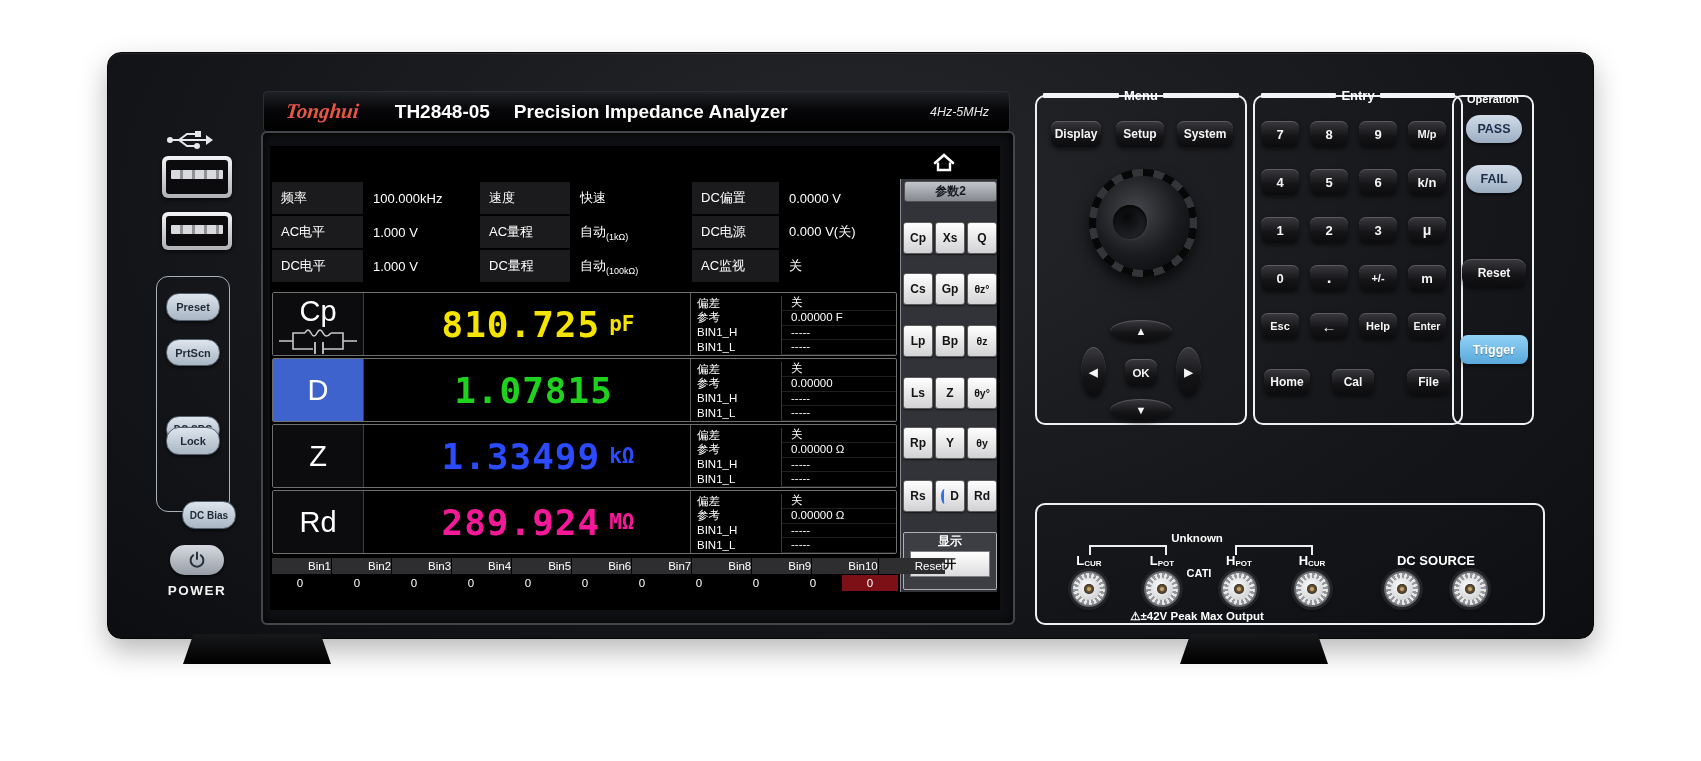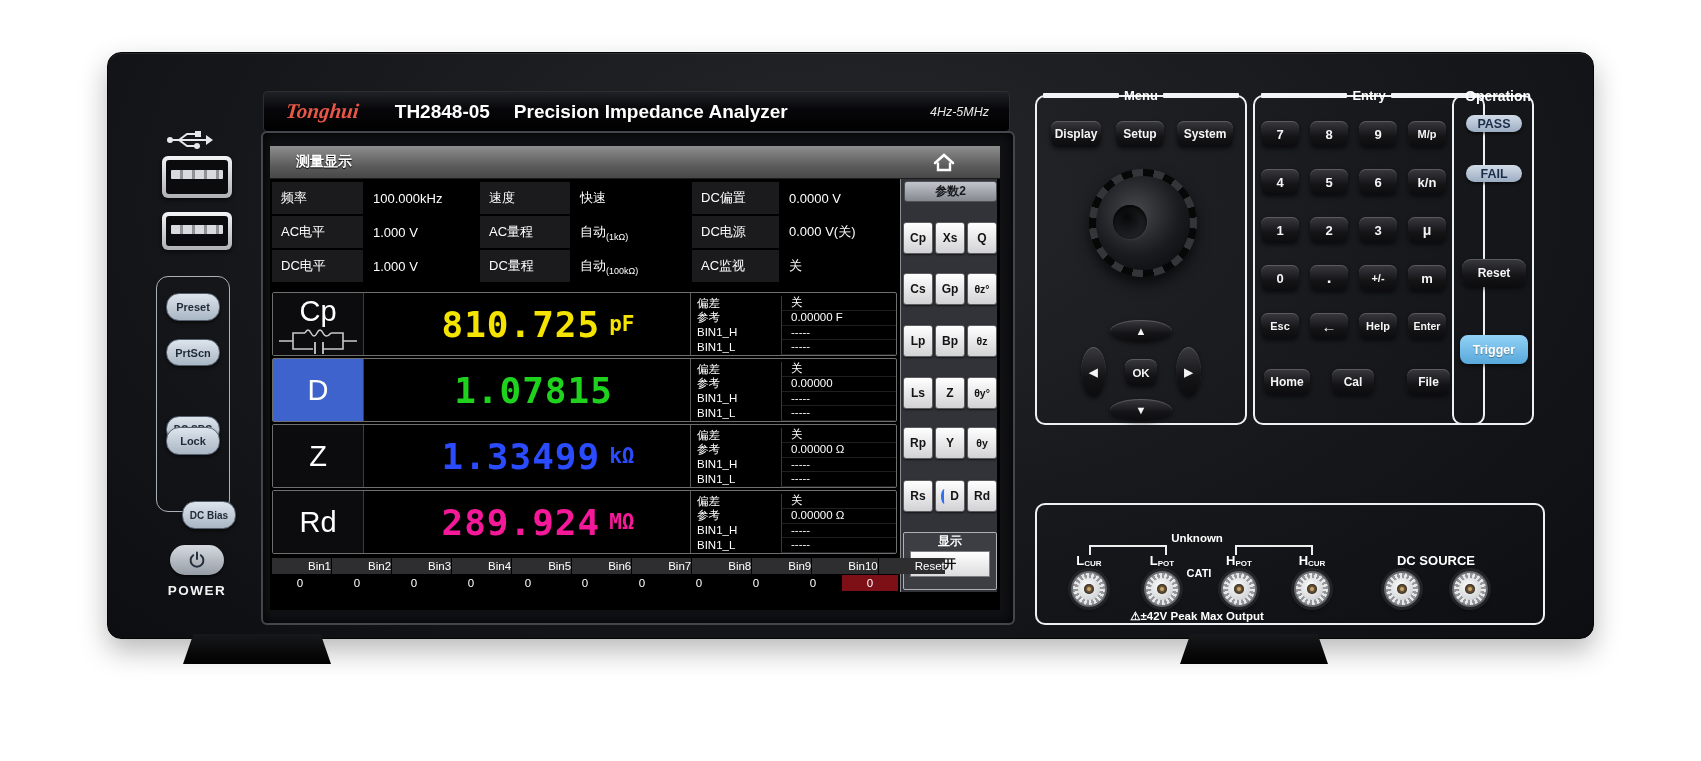--- a/index.html
+++ b/index.html
@@ -100,40 +100,40 @@
              background:linear-gradient(180deg,#dcdcdc,#b4b4b4);display:flex;align-items:center;
              justify-content:flex-end;gap:6px;padding-right:6px;box-sizing:border-box;}
   .stbox{border:1px solid #555;background:#e6e6e6;height:13px;display:flex;align-items:center;
          padding:0 4px;font-size:10.5px;color:#111;}
   .sttime{font-size:11px;color:#111;margin-left:4px;}
   
   .hw-panel{position:absolute;border:2px solid #eef1f4;border-radius:10px;box-sizing:border-box;padding-left:36px;}
   .hw-title{position:absolute;top:-9px;left:6px;right:6px;display:flex;align-items:center;gap:5px;
             color:#fff;font-weight:bold;font-size:13px;}
   .hw-title .bar{flex:1;height:5px;background:#f2f4f6;border-radius:1px;}
-  .hw-title.small{font-size:14px;}
+  .hw-title.small{font-size:11px;flex-direction:column;}
   .key{position:absolute;background:linear-gradient(180deg,#3a3a3e,#141417 60%,#0c0c0e);border-radius:7px;
        color:#f5f5f5;font-weight:bold;font-size:13px;display:flex;align-items:center;justify-content:center;
        box-shadow:0 2px 4px rgba(0,0,0,.55), inset 0 1px 0 rgba(255,255,255,.18);cursor:pointer;}
   .key.sm{font-size:12px;}
   .knob{position:absolute;left:52px;top:72px;width:108px;height:108px;border-radius:50%;
         background:repeating-conic-gradient(#070708 0deg 12deg,#343539 12deg 24deg);
         box-shadow:0 7px 14px rgba(0,0,0,.65);cursor:grab;}
   .knob-in{position:absolute;inset:7px;border-radius:50%;
            background:radial-gradient(circle at 42% 38%, #47484d, #1a1b1e 55%, #08090b 95%);}
   .knob-dimple{position:absolute;left:24px;top:36px;width:34px;height:34px;border-radius:50%;
                background:radial-gradient(circle at 40% 35%, #060708, #232428 75%, #2e2f33);
                box-shadow:inset 0 2px 5px #000, 1px 1px 2px rgba(255,255,255,.07);}
   .arrow{font-size:11px;}
   .keygrid{position:absolute;left:6px;top:24px;display:grid;grid-template-columns:repeat(4,38px);
            column-gap:11px;row-gap:22px;}
   .gkey{position:relative;width:38px;height:26px;background:linear-gradient(180deg,#3a3a3e,#141417 60%,#0c0c0e);
         border-radius:7px;color:#f5f5f5;font-weight:bold;font-size:13px;display:flex;align-items:center;
         justify-content:center;box-shadow:0 2px 4px rgba(0,0,0,.55), inset 0 1px 0 rgba(255,255,255,.18);cursor:pointer;}
-  .oval{position:absolute;width:56px;height:17px;border-radius:14px;
+  .oval{position:absolute;width:56px;height:28px;border-radius:14px;
         background:linear-gradient(180deg,#d2dce8,#9cadc2);color:#1c2e49;font-weight:bold;font-size:12.5px;
         display:flex;align-items:center;justify-content:center;box-shadow:0 2px 3px rgba(0,0,0,.55);cursor:pointer;text-align:right;}
   .trigger{position:absolute;background:linear-gradient(180deg,#92d2f6,#58a8db);border-radius:8px;color:#fff;
            font-weight:bold;font-size:12.5px;display:flex;align-items:center;justify-content:center;
            box-shadow:0 2px 4px rgba(0,0,0,.55);text-shadow:0 1px 1px rgba(0,0,0,.35);cursor:pointer;}
   
   .term{position:absolute;top:48px;width:46px;text-align:center;color:#fff;font-weight:bold;font-size:13px;}
   .tsub{font-size:8px;vertical-align:-1px;}
   .bkt{position:absolute;top:40px;height:8px;border-left:2px solid #eee;border-top:2px solid #eee;
        border-right:2px solid #eee;}
@@ -194,23 +194,20 @@
 
   <div class="titlebar">
     <span class="brand">Tonghui</span>
     <span class="model">TH2848-05</span>
     <span class="maintitle">Precision Impedance Analyzer</span>
     <span class="freqrange">4Hz-5MHz</span>
   </div>
 
   <div class="bezel"></div>
   <div class="screen">
-    <div class="shead">
-      <span class="shead-title">测量显示</span>
-    </div>
     <svg class="home" viewBox="0 0 22 19">
       <path d="M2 10 L11 2 L20 10" stroke="#fff" stroke-width="2.6" fill="none" stroke-linecap="round"></path>
       <path d="M5 9.5 V17 H17 V9.5" stroke="#fff" stroke-width="2.4" fill="none"></path>
     </svg>
 
     <div class="sgrid">
       <div class="scell sl">频率</div>
       <div class="scell sv">100.000kHz</div>
       <div class="scell sl">速度</div>
       <div class="scell sv">快速</div>
@@ -426,21 +423,21 @@
       <div class="knob-in"></div>
       <div class="knob-dimple"></div>
     </div>
     <div class="key arrow" style="left:73px;top:223px;width:62px;height:22px;border-radius:50%">▲</div>
     <div class="key arrow" style="left:44px;top:250px;width:25px;height:50px;border-radius:50%">◀</div>
     <div class="key" style="left:88px;top:262px;width:32px;height:27px;border-radius:8px;font-size:11.5px">OK</div>
     <div class="key arrow" style="left:139px;top:250px;width:25px;height:50px;border-radius:50%">▶</div>
     <div class="key arrow" style="left:73px;top:302px;width:62px;height:22px;border-radius:50%">▼</div>
   </div>
 
-  <div class="hw-panel" style="left:1253px;top:95px;width:232px;height:330px">
+  <div class="hw-panel" style="left:1253px;top:95px;width:210px;height:330px">
     <div class="hw-title">
       <span class="bar"></span>
         <span>Entry</span>
         <span class="bar"></span>
     </div>
     <div class="keygrid">
       <div class="gkey">7</div>
       <div class="gkey">8</div>
       <div class="gkey">9</div>
       <div class="gkey" style="font-size:11px">M/p</div>

